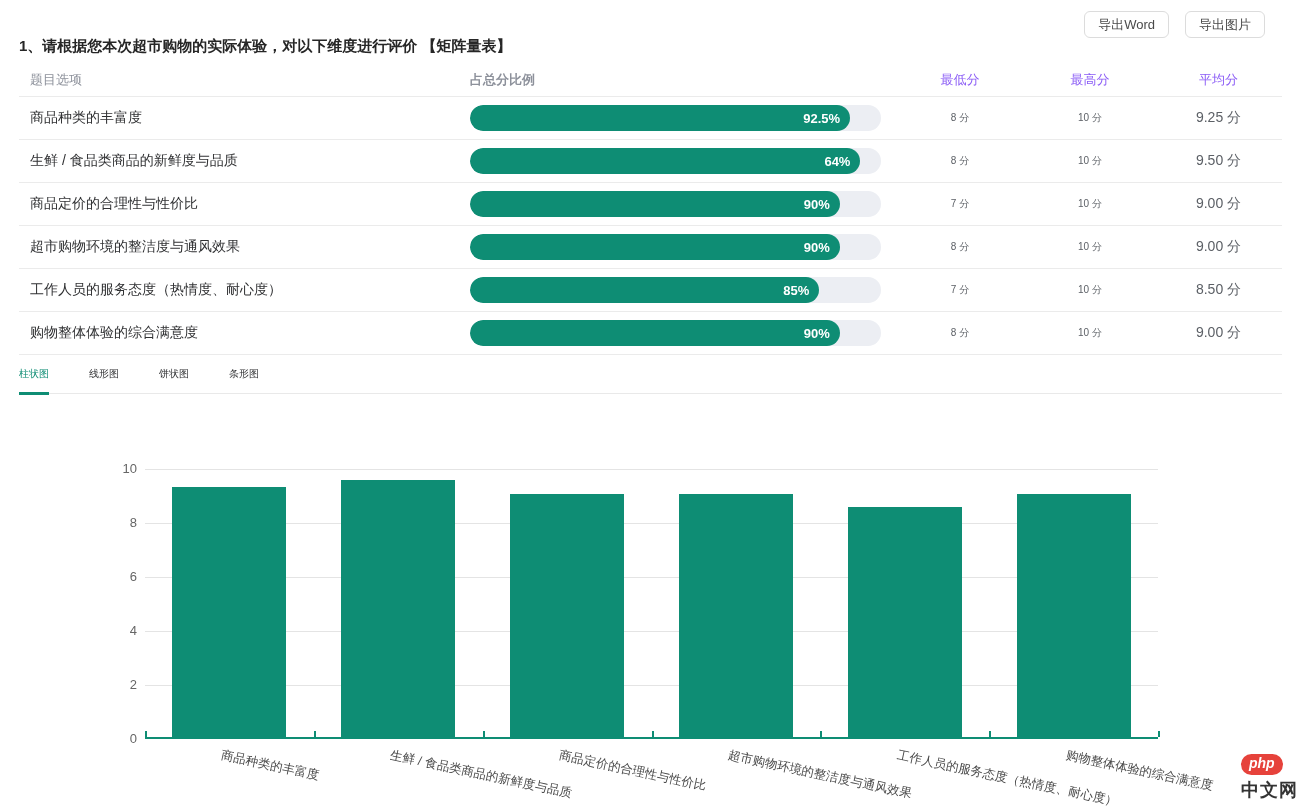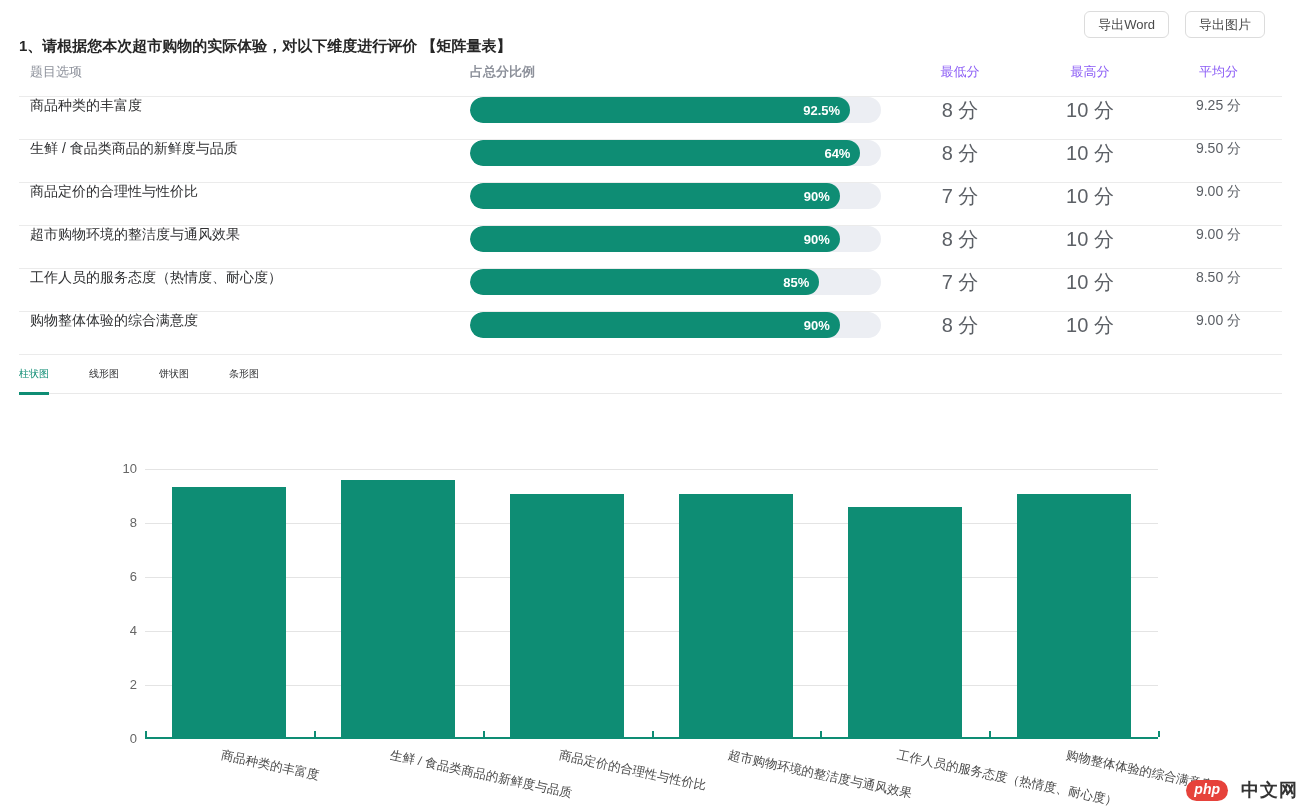--- a/index.html
+++ b/index.html
@@ -10,26 +10,26 @@
   
   .topbar { position:absolute; top:11px; right:36px; display:flex; gap:16px; }
   .btn { background:#fff; border:1px solid #dcdcdc; border-radius:6px;
     font-size:13px; color:#4a4a4a; padding:4px 13px; line-height:17px; cursor:pointer; white-space:nowrap; }
 
   
   .q-title { position:absolute; left:19px; top:37px; font-size:15px; font-weight:bold; color:#262626; }
 
   
   .table { position:absolute; left:19px; top:63px; width:1263px; }
-  .trow { display:flex; height:43px; border-bottom:1px solid #ebebeb; }
+  .trow { display:flex; align-items:center; height:43px; border-bottom:1px solid #ebebeb; }
   .thead { height:34px; color:#8d919b; font-size:13px; border-bottom:1px solid #ebebeb; }
   .c-opt { flex:0 0 451px; padding-left:11px; font-size:14px; color:#303133; }
   .thead .c-opt { font-size:13px; color:#8d919b; }
   .c-ratio { flex:0 0 425px;font-weight:bold; }
-  .c-min,.c-max { flex:0 0 130px; text-align:center; font-size:20px; color:#5c6066; }
+  .c-min,.c-max { flex:0 0 130px; text-align:center; font-size:10px; color:#5c6066; }
   .c-avg { flex:0 0 127px; text-align:center; font-size:14px; color:#5c6066; }
   .thead .c-min,.thead .c-max,.thead .c-avg { font-size:13px; color:#8b5cf6; }
 
   .track { width:411px; height:26px; background:#eceef3; border-radius:13px; overflow:hidden; }
   .fill { height:26px; background:var(--accent); border-radius:13px; display:flex;
     align-items:center; justify-content:flex-end; padding-right:10px;
     color:#fff; font-size:13px; }
 
   
   .tabs { position:absolute; left:19px; top:363px; width:1263px; border-bottom:1px solid #e9e9e9; }
@@ -44,21 +44,21 @@
   .gridline { position:absolute; left:0; width:100%; height:1px; background:#e4e4e4; }
   .ylab { position:absolute; left:-48px; width:40px; text-align:right;
     font-size:13px; color:#666; line-height:16px; }
   .axis { position:absolute; left:0; bottom:0; width:100%; height:2px; background:var(--accent); }
   .xtick { position:absolute; bottom:2px; width:2px; height:6px; background:var(--accent); }
   .bar { position:absolute; bottom:2px; background:var(--accent); }
   .xlab { position:absolute; white-space:nowrap; font-size:12.5px; color:#4a4a4a;
     transform:rotate(12deg); transform-origin:left top; }
 
   
-  .wm { position:absolute; right:3px; bottom:4px; display:flex; align-items:center; gap:13px; }
+  .wm { position:absolute; right:3px; bottom:4px; display:flex; align-items:flex-start; gap:3px;flex-direction:column; }
   .wm-php { background:#e6423b; color:#fff; font-weight:bold; font-style:italic;
     font-size:14px; padding:1px 8px 3px; border-radius:11px; line-height:17px; }
   .wm-site { font-size:18px; font-weight:bold; color:#333; letter-spacing:1px; }
 </style>
 </head>
 <body>
 
 <div class="page">
 
   <div class="topbar">

